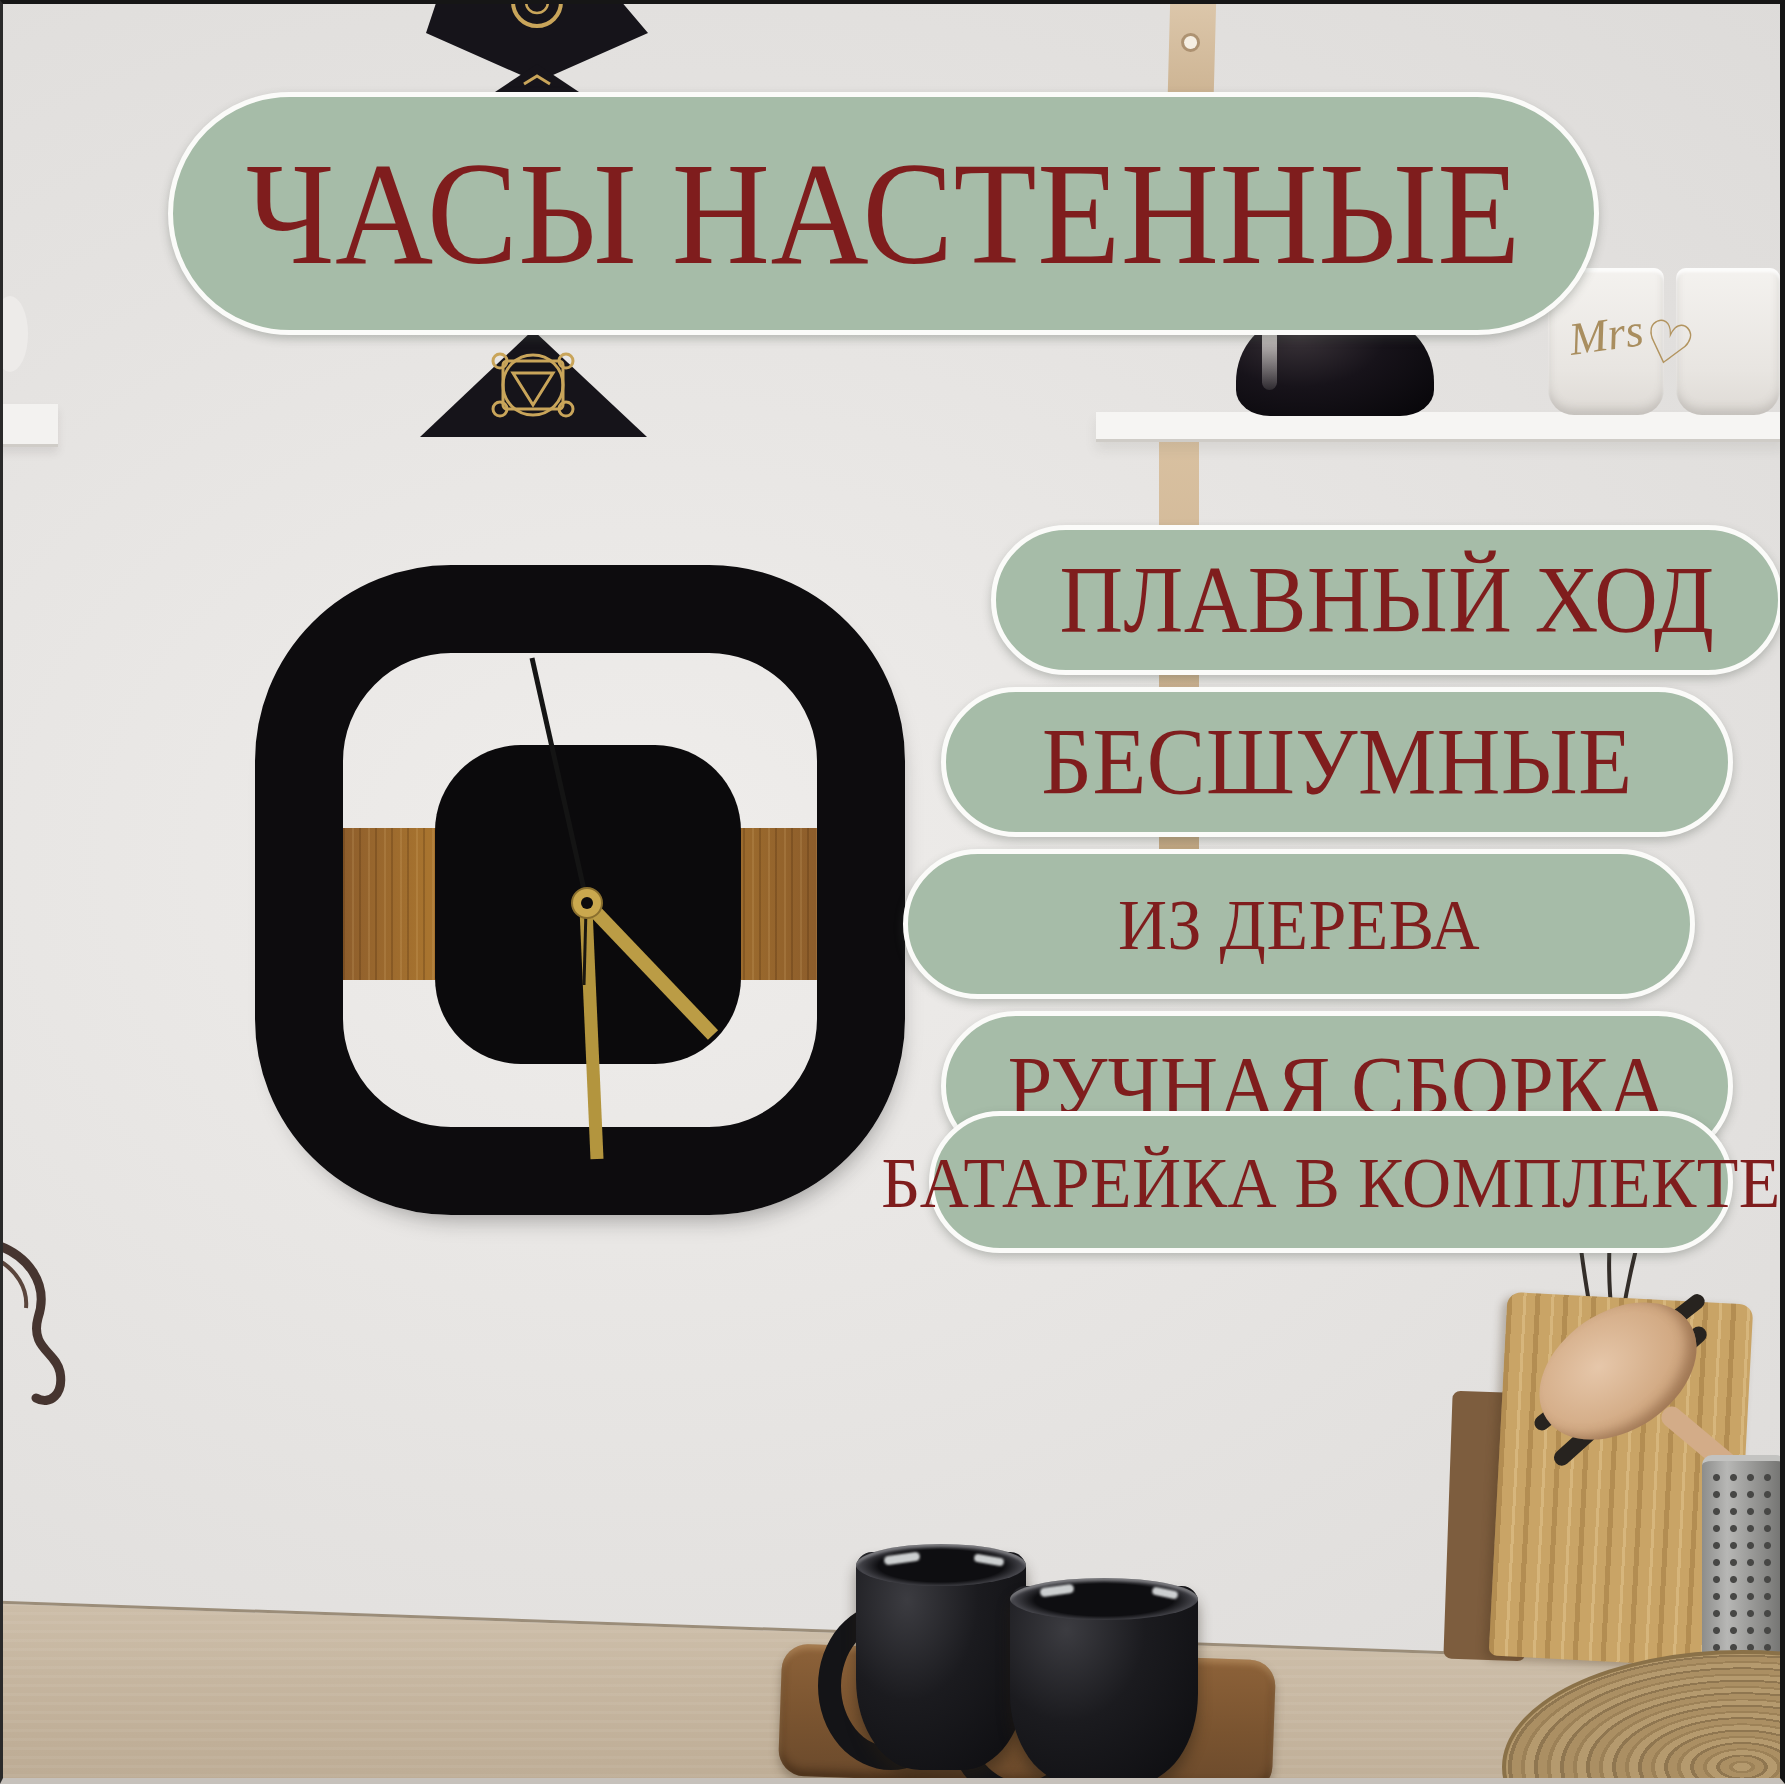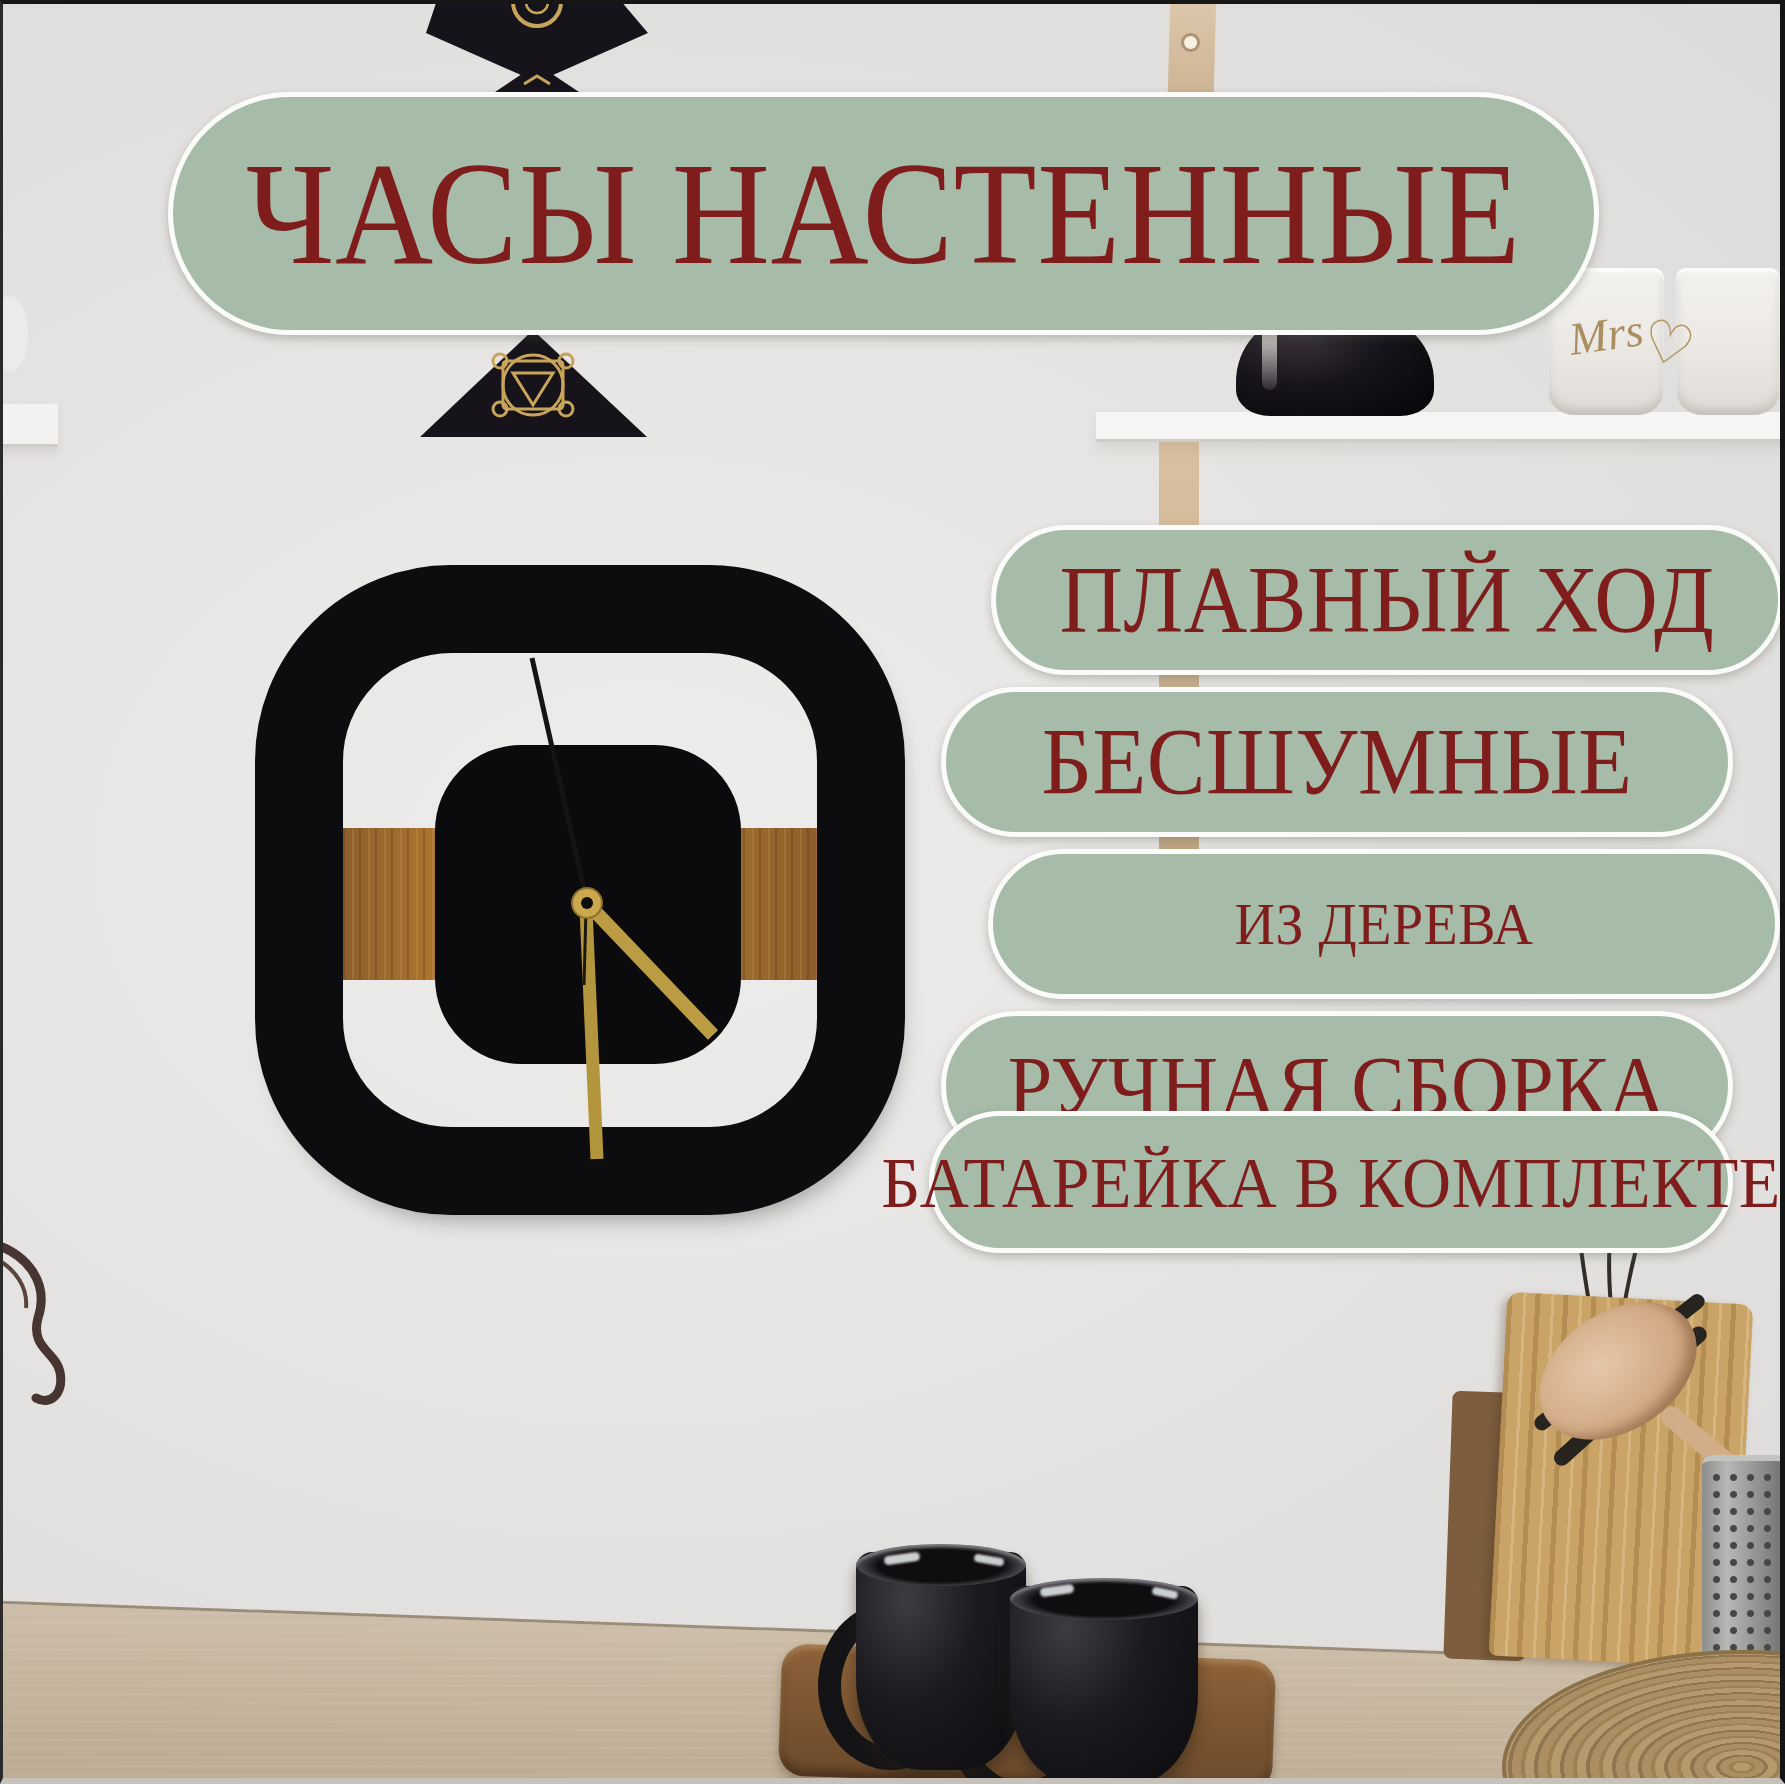--- a/index.html
+++ b/index.html
@@ -11,21 +11,21 @@
   .frame{position:absolute;inset:0;border-top:4px solid #161616;border-left:3px solid #2a2a2a;
          border-right:5px solid #141414;border-bottom:6px solid #c6c1bb;z-index:60;pointer-events:none;}
   
   .pill{position:absolute;background:#a6bca8;border:5px solid #fbfbf9;border-radius:999px;
         display:flex;align-items:center;justify-content:center;color:#7f1d1d;
         box-shadow:0 4px 10px rgba(70,80,70,.30);white-space:nowrap;z-index:20;}
   .pt{display:inline-block;transform:scaleY(1.07);letter-spacing:.5px;}
   .pill-title{left:168px;top:92px;width:1421px;height:233px;font-size:136px;}
   .pill-f0{left:991px;top:525px;width:782px;height:140px;font-size:88px;}
   .pill-f1{left:941px;top:687px;width:782px;height:140px;font-size:88px;}
-  .pill-f2{left:988px;top:849px;width:782px;height:140px;font-size:56px;justify-content:center;}
+  .pill-f2{left:903px;top:849px;width:782px;height:140px;font-size:68px;justify-content:center;}
   .pill-f3{left:941px;top:1011px;width:782px;height:140px;font-size:80px;text-align:center;}
   .pill-f4{left:929px;top:1111px;width:794px;height:132px;font-size:68px;}
   .pill-size{left:40px;top:1228px;width:828px;height:144px;font-size:130px;}
   .size-text{position:relative;z-index:2;background:#a6bca8;padding:0 16px;}
   .size-arrows{position:absolute;inset:0;z-index:1;}
   
   .clock{left:255px;top:565px;width:650px;height:650px;z-index:5;}
   .clock-ring{position:absolute;inset:0;border:88px solid #0d0c0e;border-radius:196px;
               box-shadow:6px 16px 22px -12px rgba(20,20,20,.35);}
   .clock-band{position:absolute;left:88px;top:263px;width:474px;height:152px;

